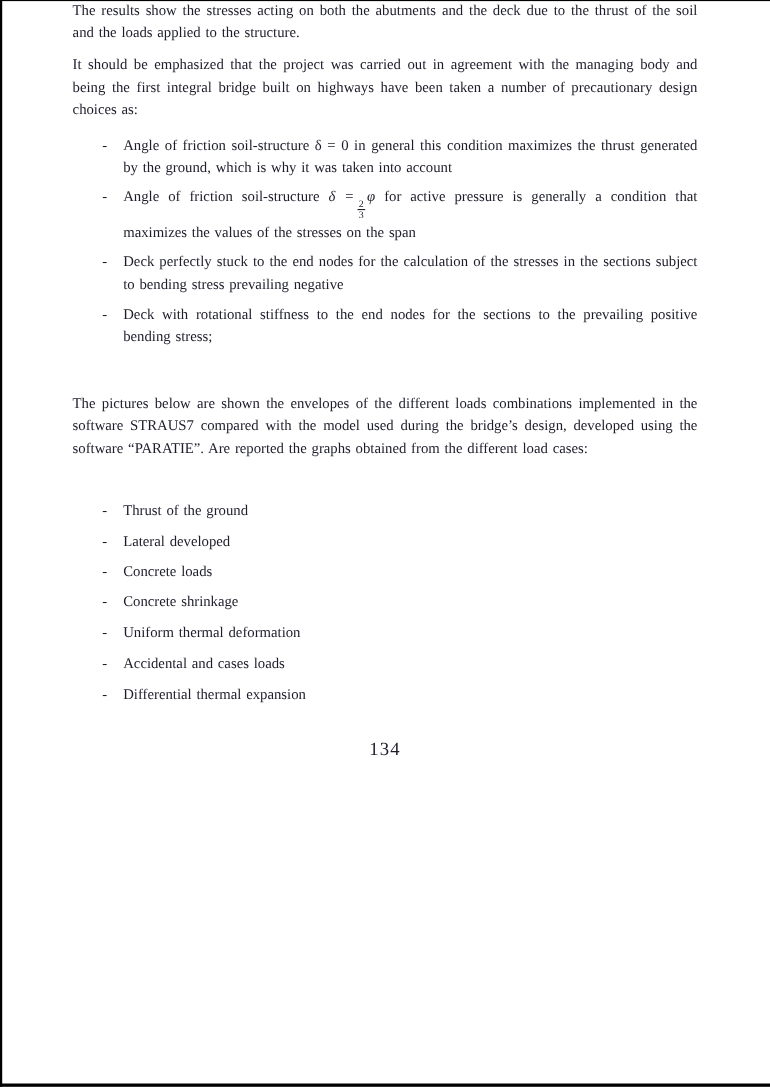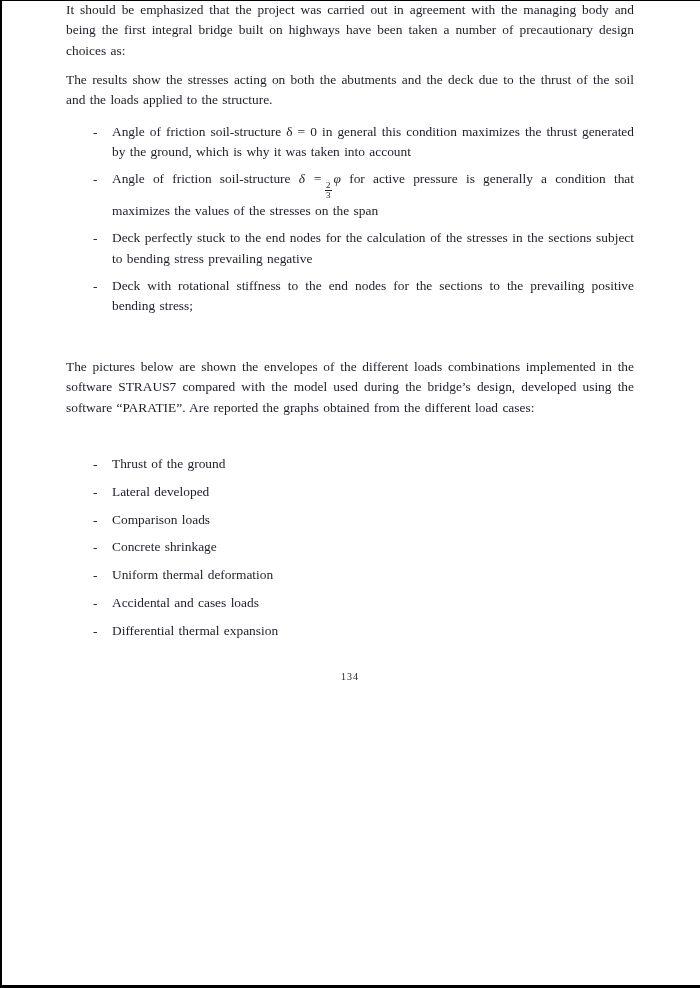--- a/index.html
+++ b/index.html
@@ -93,36 +93,36 @@
   .frac .num {
     border-bottom: 1px solid #1d1d2b;
     padding: 0 1px;
   }
   .frac .den {
     padding: 0 1px;
   }
   .page-number {
     margin-top: 30px;
     text-align: center;
-    font-size: 10px;
+    font-size: 17px;
     letter-spacing: 1px;
   }
 </style>
 </head>
 <body>
 
 <div class="page-frame"></div>
 
 <div class="content">
 
 
 
+  <p class="body-par">The results show the stresses acting on both the abutments and the deck due to the thrust of the soil and the loads applied to the structure.</p>
+
   <p class="body-par">It should be emphasized that the project was carried out in agreement with the managing body and being the first integral bridge built on highways have been taken a number of precautionary design choices as:</p>
-
-  <p class="body-par">The results show the stresses acting on both the abutments and the deck due to the thrust of the soil and the loads applied to the structure.</p>
 
   <div class="bullet-list">
 
     <div class="bullet-item">
       <span class="dash">-</span>
       <span class="bullet-text">Angle of friction soil-structure  δ  = 0 in general this condition maximizes the thrust generated by the ground, which is why it was taken into account</span>
     </div>
 
     <div class="bullet-item">
       <span class="dash">-</span>
@@ -153,21 +153,21 @@
       <span class="bullet-text">Thrust of the ground</span>
     </div>
 
     <div class="bullet-item">
       <span class="dash">-</span>
       <span class="bullet-text">Lateral developed</span>
     </div>
 
     <div class="bullet-item">
       <span class="dash">-</span>
-      <span class="bullet-text">Comparison loads</span>
+      <span class="bullet-text">Concrete loads</span>
     </div>
 
     <div class="bullet-item">
       <span class="dash">-</span>
       <span class="bullet-text">Concrete shrinkage</span>
     </div>
 
     <div class="bullet-item">
       <span class="dash">-</span>
       <span class="bullet-text">Uniform thermal deformation</span>

